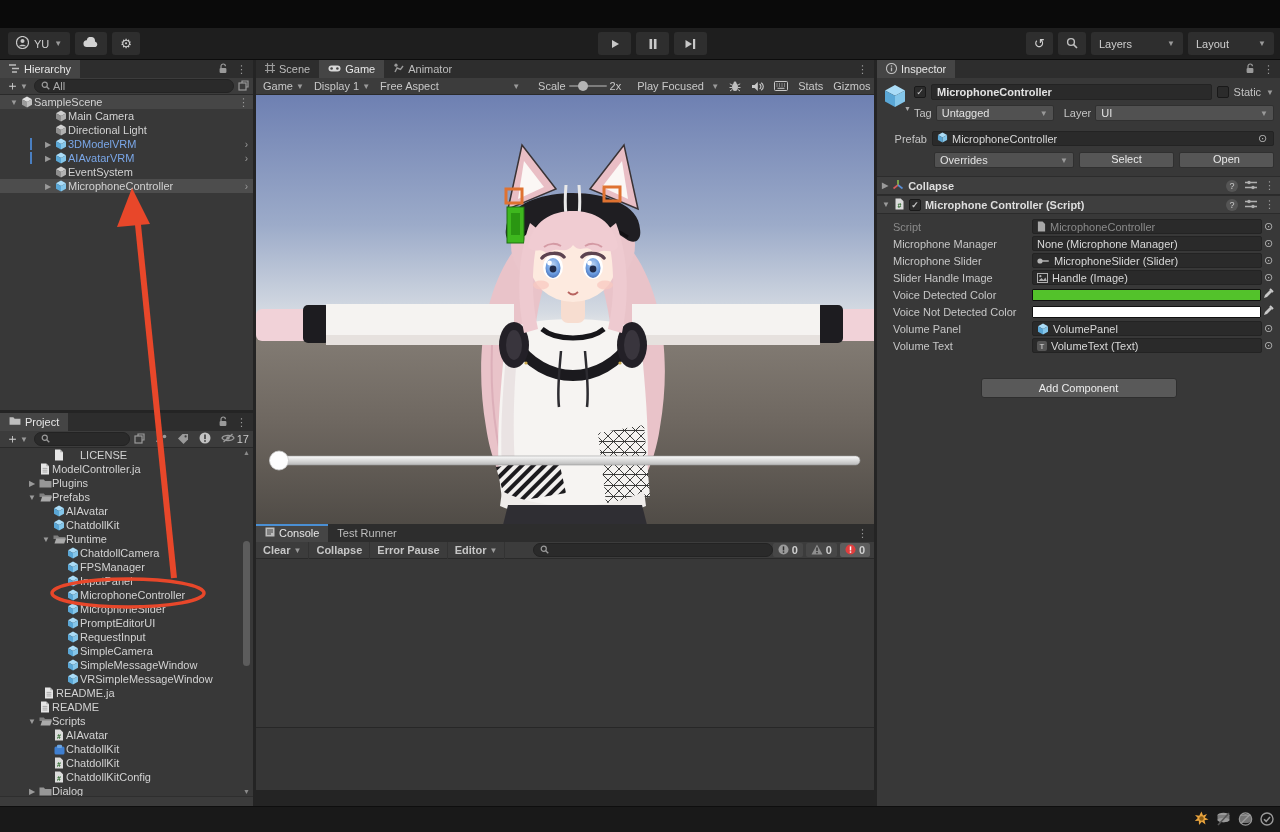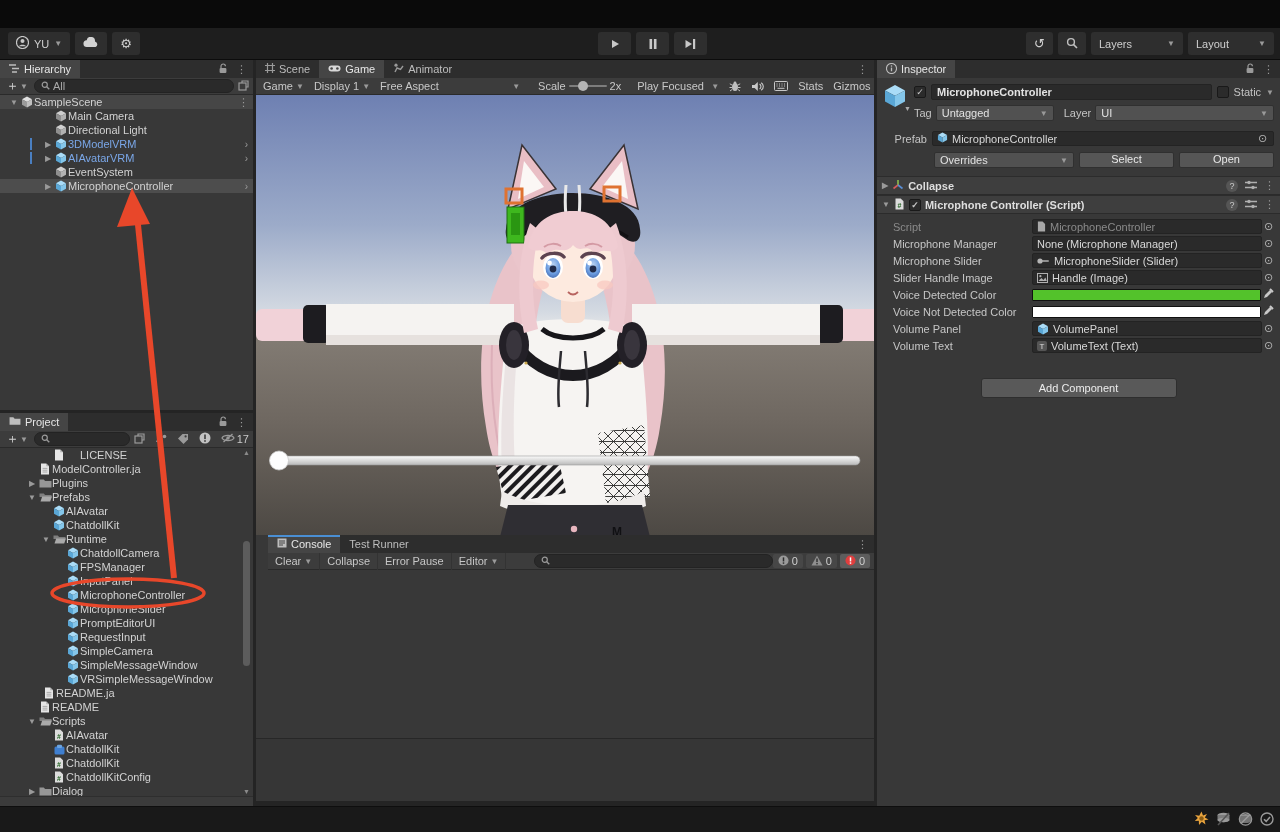--- a/index.html
+++ b/index.html
@@ -52,21 +52,21 @@
   .vscroll .thumb { width:7px; background:#5c5c5c; border-radius:4px; position:absolute; left:2px; }
 
   
   #game-panel { left:256px; top:60px; width:618px; height:477px; }
   #game-viewport { position:absolute; left:0; top:35px; width:618px; height:442px; overflow:hidden; background:#6e80b2; }
   .gt-item { display:flex; align-items:center; gap:3px; padding:0 5px; color:#c8c8c8; white-space:nowrap; }
   .scale-track { width:38px; height:2px; background:#7d7d7d; border-radius:1px; position:relative; }
   .scale-knob { position:absolute; left:9px; top:-4px; width:10px; height:10px; border-radius:50%; background:#b5b5b5; }
 
   
-  #console-panel { left:256px; top:535px; width:618px; height:266px;padding-left:12px; }
+  #console-panel { left:256px; top:524px; width:618px; height:266px; }
   .c-btn { display:flex; align-items:center; gap:3px; padding:0 7px; height:17px; color:#c6c6c6; border-right:1px solid #333; }
   .console-search { width:262px; margin-left:28px; }
   .badge { display:flex; align-items:center; gap:3px; background:#474747; border-radius:2px; height:14px; padding:0 5px; color:#cfcfcf; }
   .badge.on { background:#5d5d5d; }
   #console-list { position:absolute; left:0; top:35px; width:618px; height:167px; background:#383838; }
   #console-detail { position:absolute; left:0; top:203px; width:618px; height:63px; background:#363636; border-top:1px solid #272727; }
 
   
   #inspector-panel { left:877px; top:60px; width:403px; height:746px; }
   .insp-head { display:flex; padding:6px 6px 4px 6px; gap:5px; }
@@ -828,21 +828,21 @@
           </svg></span>
       <span>Console</span>
     </div>
     <div class="tab">
         <span>Test Runner</span>
       </div>
     <div class="tabbar-right">
         <span class="kebab">⋮</span>
       </div>
   </div>
-  <div class="panel-toolbar" style="gap:0; padding:0;">
+  <div class="panel-toolbar" style="gap:0; padding:0;font-weight:bold;">
     <div class="c-btn">
         <span>Clear</span>
         <span class="caret">▼</span>
       </div>
     <div class="c-btn">
         <span>Collapse</span>
       </div>
     <div class="c-btn">
         <span>Error Pause</span>
       </div>

